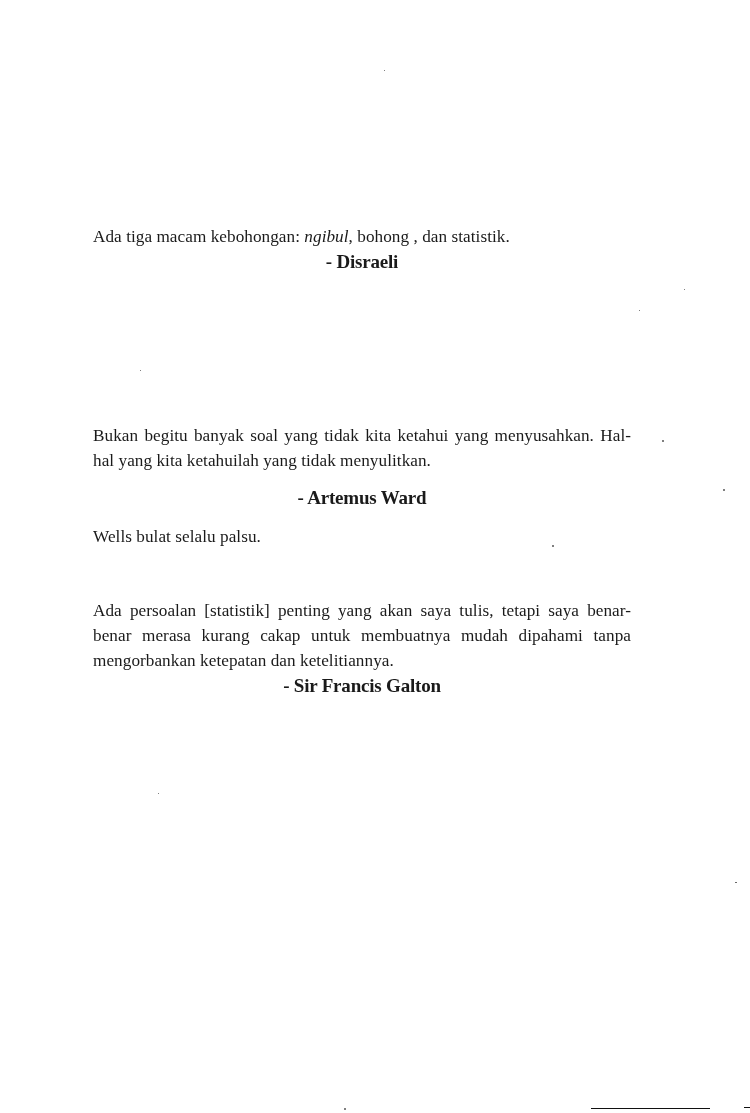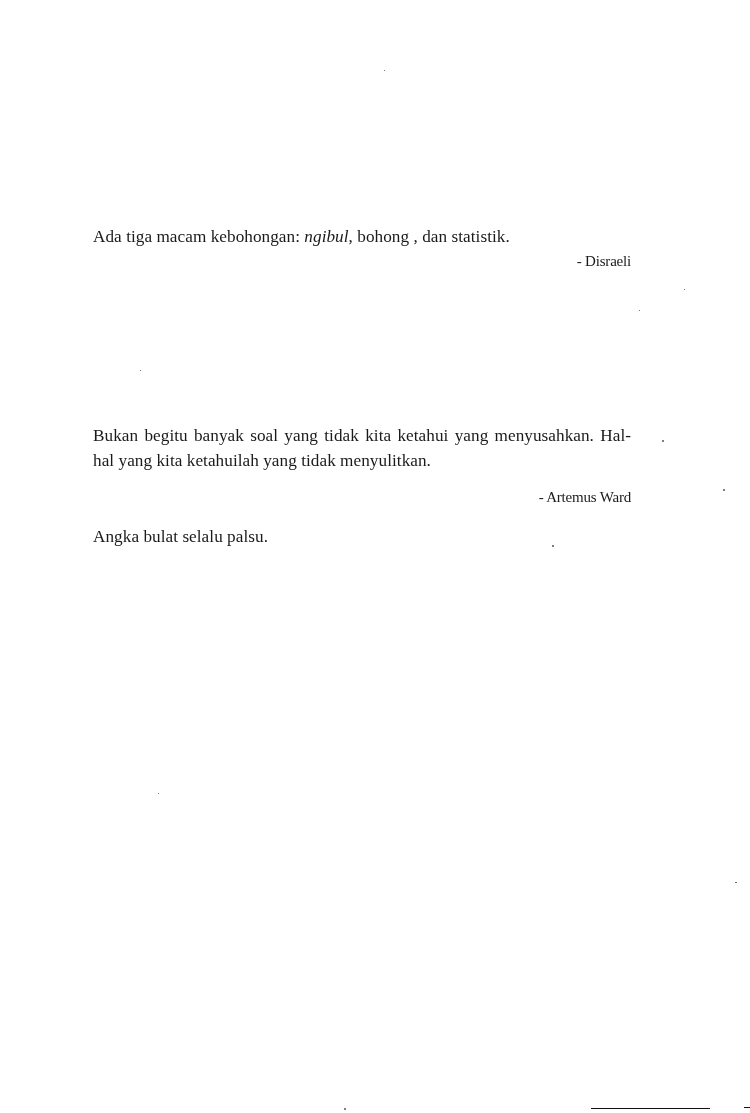--- a/index.html
+++ b/index.html
@@ -32,24 +32,24 @@
       line-height: 25px;
       text-align: justify;
       margin: 0;
       letter-spacing: 0.05px;
     }
     .quote-text .em {
       font-style: italic;
     }
     .attribution {
       font-family: "Liberation Serif", "DejaVu Serif", serif;
-      font-weight: normal;
-      font-size: 15px;
+      font-weight: bold;
+      font-size: 19px;
       line-height: 25px;
-      text-align: right;
+      text-align: center;
       margin: 0;
       letter-spacing: -0.2px;
     }
     .speck {
       position: absolute;
       width: 2px;
       height: 2px;
       background: #555;
       border-radius: 1px;
     }
@@ -80,23 +80,27 @@
     <p class="attribution">- Disraeli</p>
   </div>
 
 
   <div class="quote-block" style="top:399px;">
     <p class="quote-text" style="text-align-last:left;margin-top:24px;">Bukan begitu banyak soal yang tidak kita ketahui yang menyusahkan. Hal-hal yang kita ketahuilah yang tidak me­nyulitkan.</p>
     <p class="attribution" style="margin-top:12px;">- Artemus Ward</p>
   </div>
 
   <div class="quote-block" style="top:524px;">
-    <p class="quote-text" style="text-align:left;">Angka bulat selalu palsu.</p>
+    <p class="quote-text" style="text-align:left;">Wells bulat selalu palsu.</p>
   </div>
 
+  <div class="quote-block" style="top:598px;">
+    <p class="quote-text" style="text-align-last:left;">Ada persoalan [statistik] penting yang akan saya tulis, tetapi saya benar-benar merasa kurang cakap untuk membuatnya mudah dipahami tanpa mengorbankan ketepatan dan ke­telitiannya.</p>
+    <p class="attribution">- Sir Francis Galton</p>
+  </div>
 
   <span class="speck" style="left:384px;top:70px;width:1px;height:1px;"></span>
   <span class="speck" style="left:684px;top:289px;width:1px;height:1px;"></span>
   <span class="speck" style="left:639px;top:310px;width:1px;height:1px;"></span>
   <span class="speck" style="left:140px;top:370px;width:1px;height:1px;"></span>
   <span class="speck" style="left:662px;top:440px;width:2px;height:2px;"></span>
   <span class="speck" style="left:723px;top:489px;width:2px;height:2px;"></span>
   <span class="speck" style="left:552px;top:545px;width:2px;height:2px;"></span>
   <span class="speck" style="left:158px;top:793px;width:1px;height:1px;"></span>
   <span class="speck" style="left:735px;top:882px;width:2px;height:1px;"></span>

